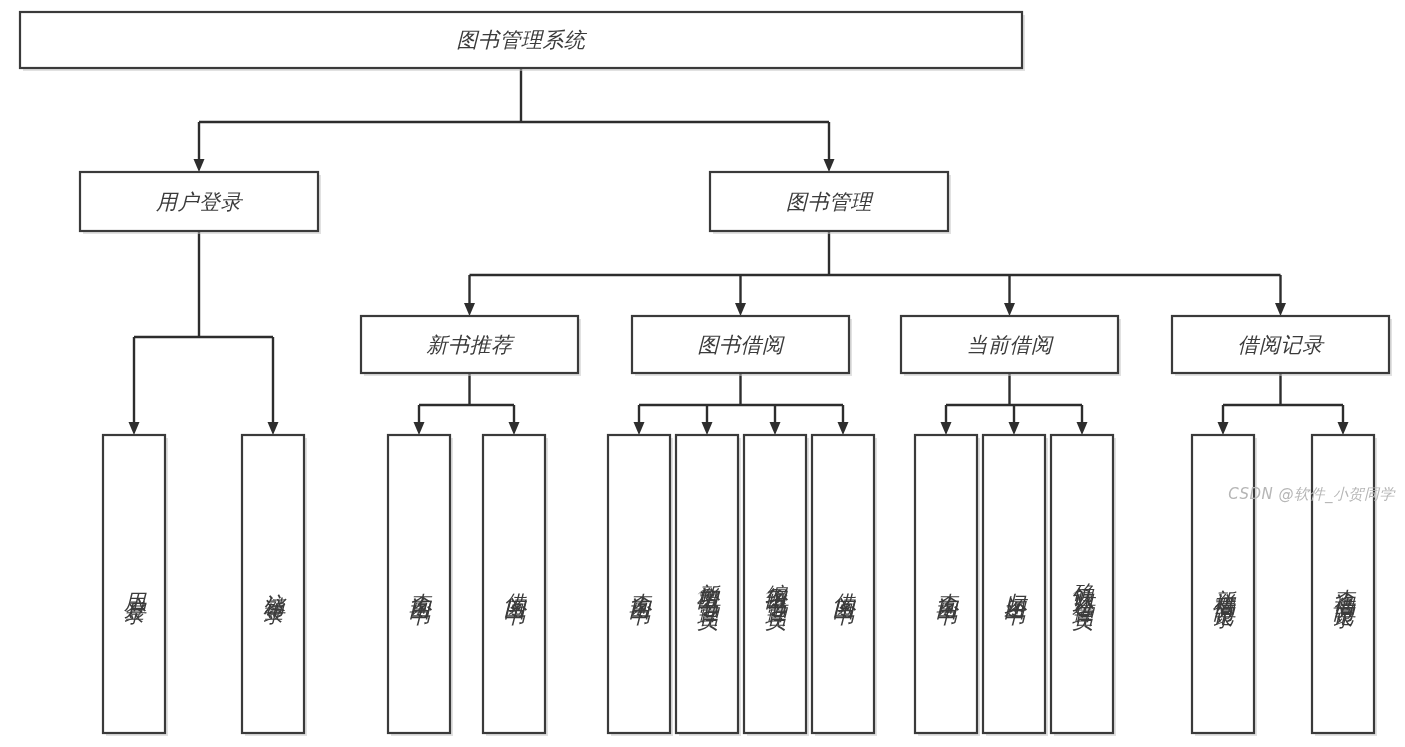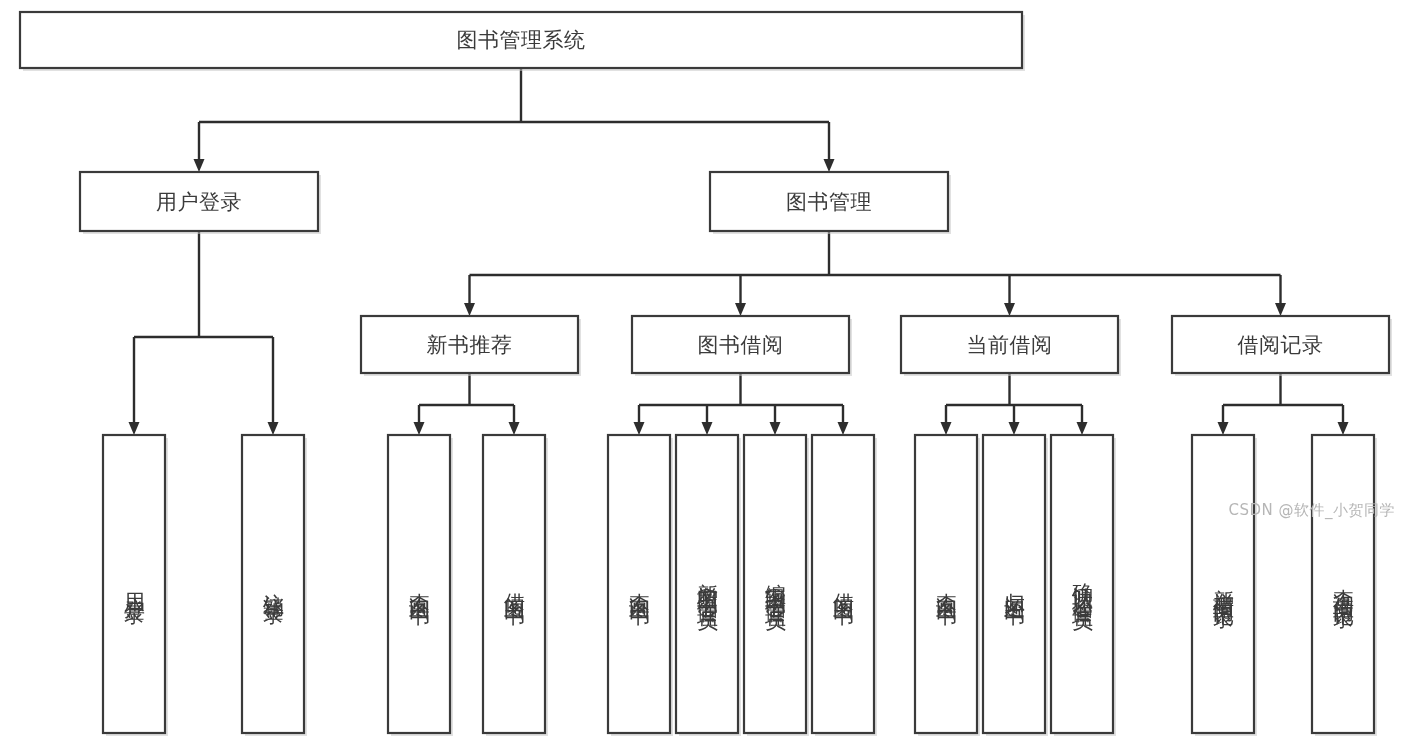--- a/index.html
+++ b/index.html
@@ -13,20 +13,21 @@
     height: 747px;
     font-family: "DejaVu Sans", "Liberation Sans", sans-serif;
     overflow: hidden;
     position: relative;
   }
   #diagram-root {
     position: relative;
     width: 1405px;
     height: 526px;
     background: #ffffff;
+    font-style: italic;
   }
   svg.diagram-canvas {
     position: absolute;
     left: 0;
     top: 0;
     width: 1405px;
     height: 747px;
     display: block;
   }
   .node-box {
@@ -72,21 +73,21 @@
     font-size: 21px;
     line-height: 1.0;
     color: #3b3b3b;
     letter-spacing: 4px;
     white-space: nowrap;
     text-align: center;
   }
   .watermark {
     position: absolute;
     right: 10px;
-    bottom: 6px;
+    bottom: 22px;
     font-family: "DejaVu Sans", "Liberation Sans", sans-serif;
     font-size: 15px;
     color: #b6b6b6;
     white-space: nowrap;
     letter-spacing: 0.5px;
   }
 </style>
 </head>
 <body>
 

